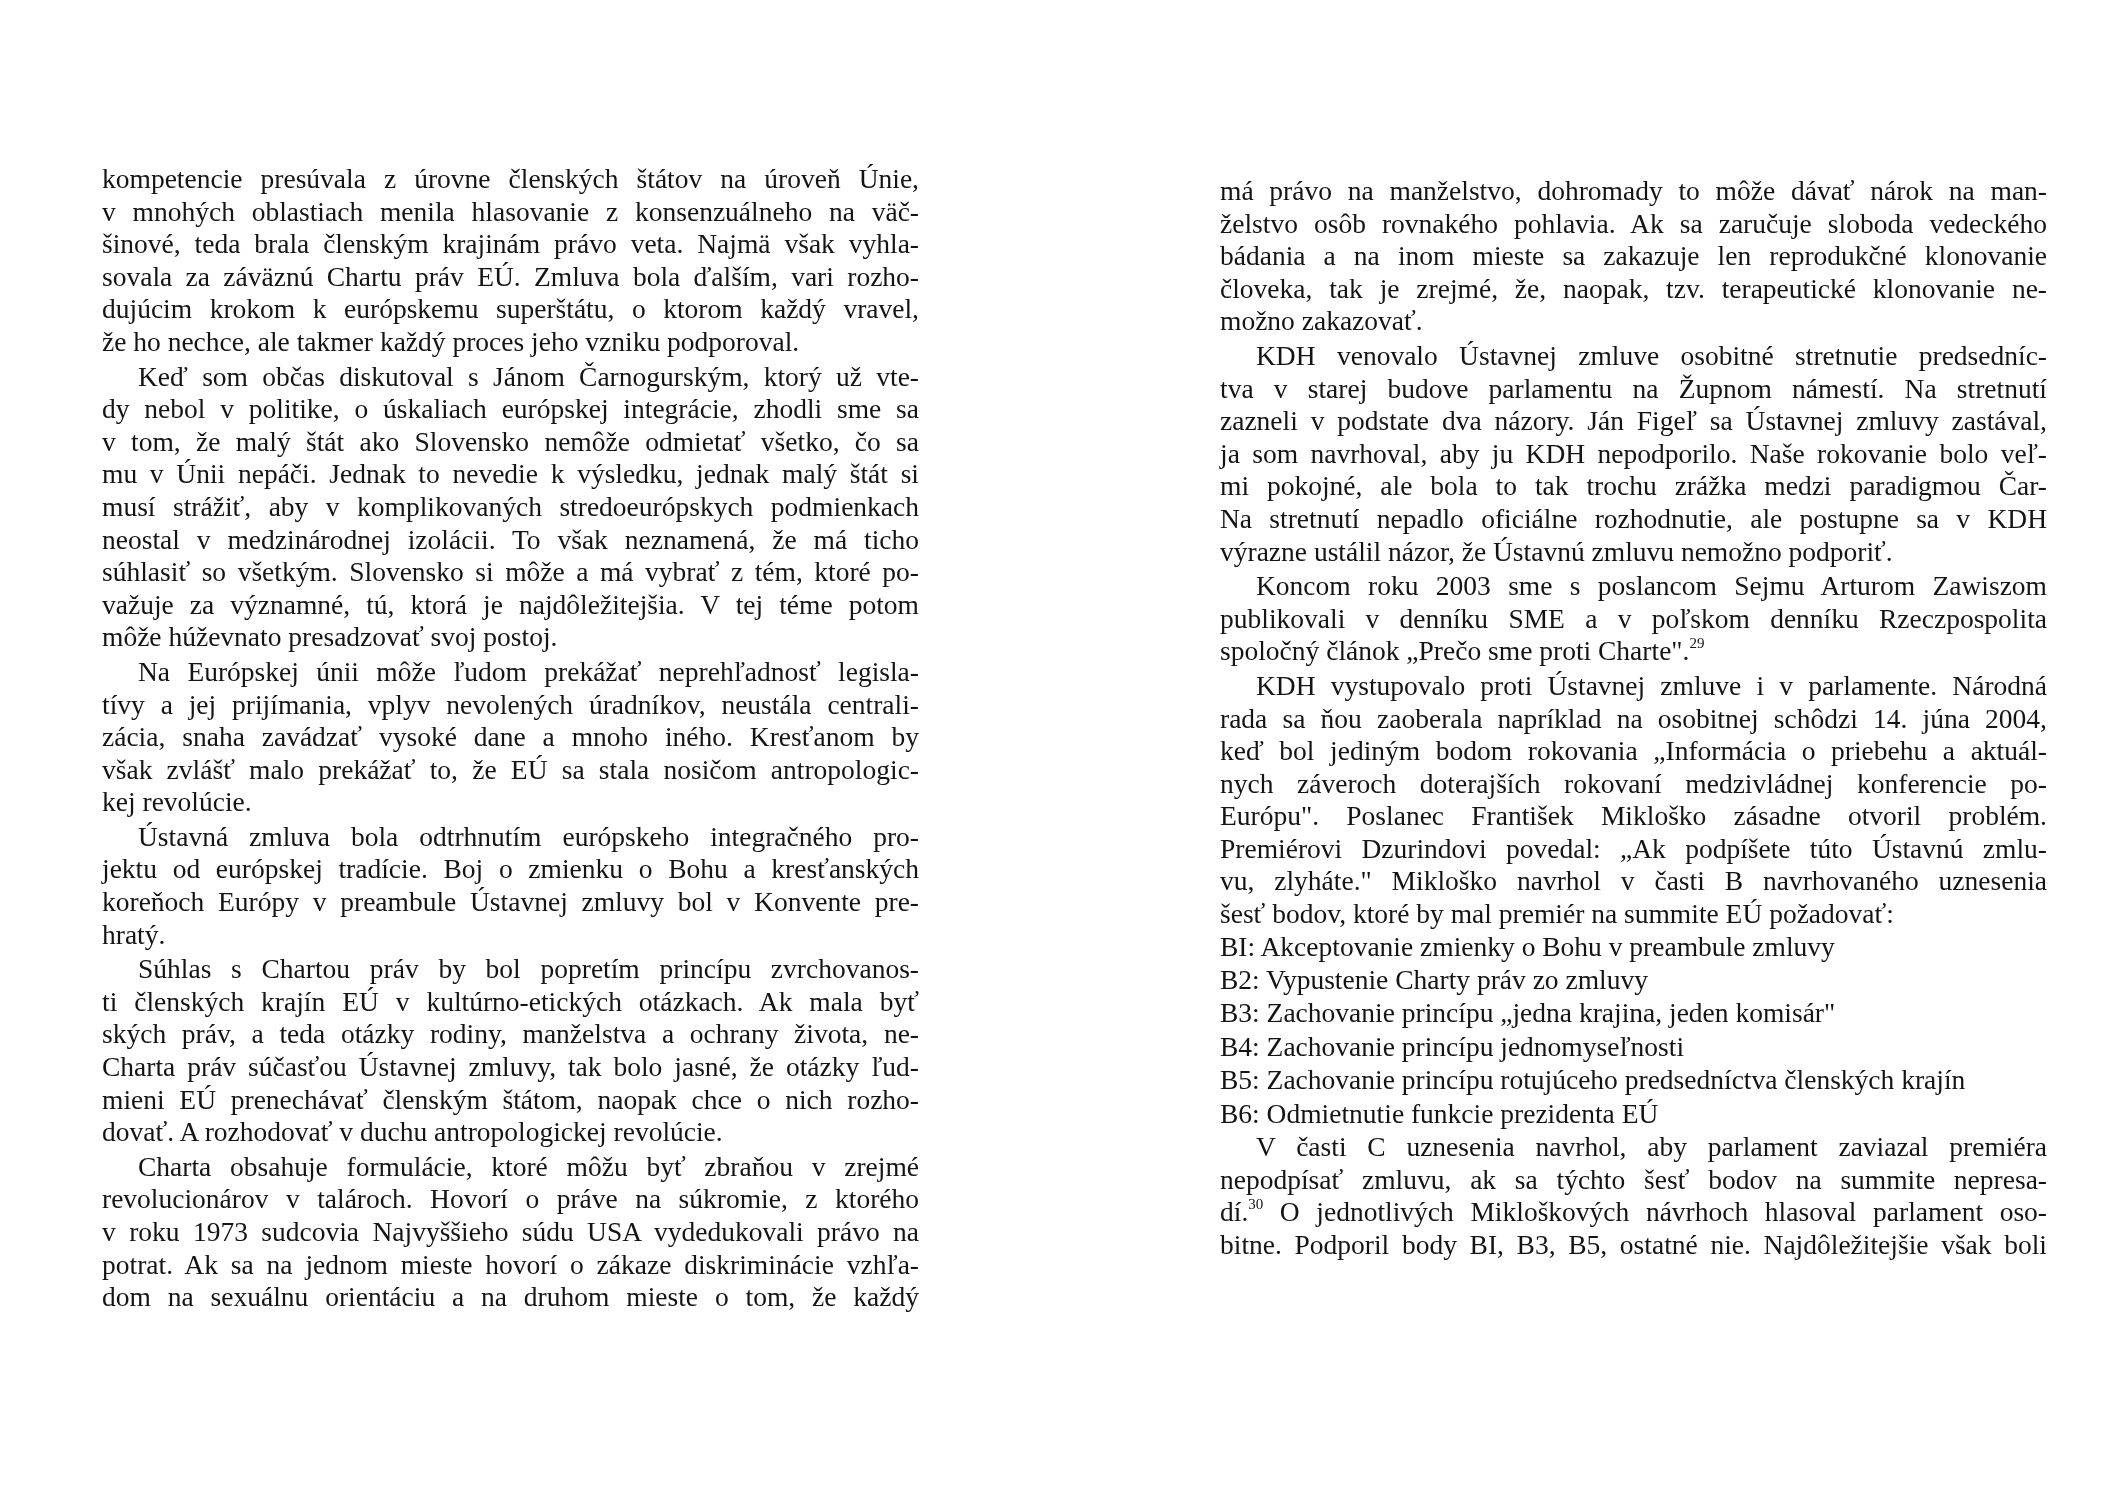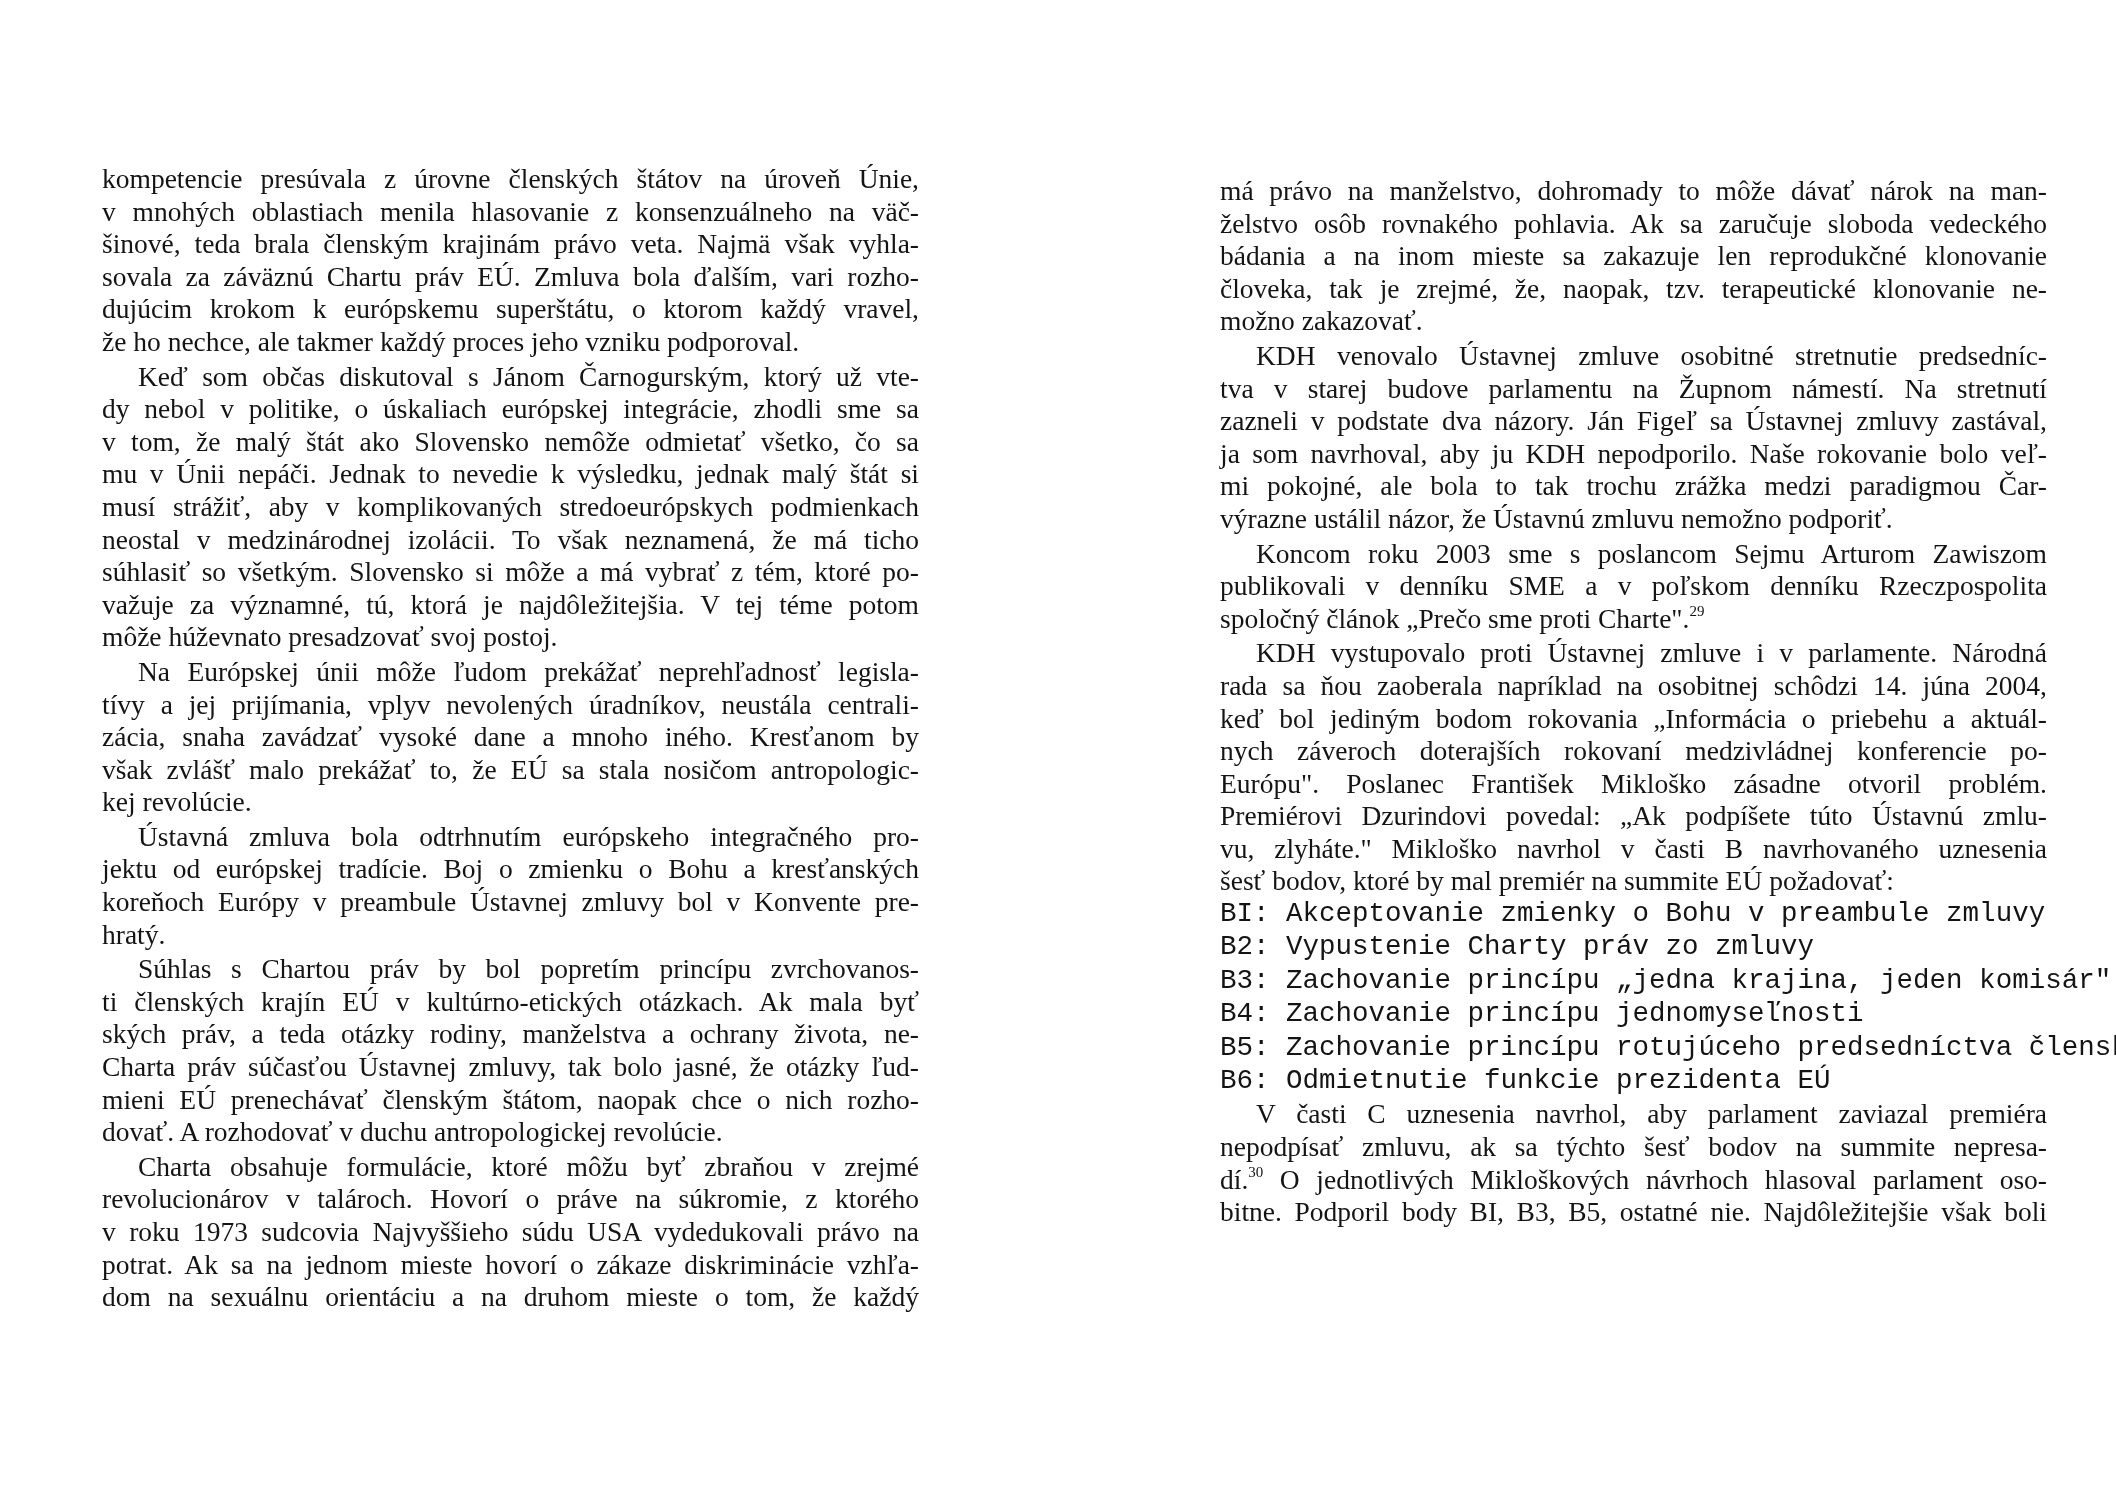--- a/index.html
+++ b/index.html
@@ -57,21 +57,20 @@
     .line.indent {
       text-indent: 36px;
     }
     .para-gap { margin-top: 2px; }
     .list-item {
       display: block;
       white-space: nowrap;
       height: 33.4px;
       text-align: left;
       text-align-last: left;
-      font-family: Liberation Mono, monospace;
     }
     sup.fn {
       font-size: 15px;
       vertical-align: 12px;
       line-height: 0;
     }
   </style>
 </head>
 <body>
 
@@ -146,20 +145,21 @@
         <span class="line">človeka, tak je zrejmé, že, naopak, tzv. terapeutické klonovanie ne-</span>
         <span class="line last">možno zakazovať.</span>
       </div>
 
       <div class="para-gap">
         <span class="line indent">KDH venovalo Ústavnej zmluve osobitné stretnutie predsedníc-</span>
         <span class="line">tva v starej budove parlamentu na Župnom námestí. Na stretnutí</span>
         <span class="line">zazneli v podstate dva názory. Ján Figeľ sa Ústavnej zmluvy zastával,</span>
         <span class="line">ja som navrhoval, aby ju KDH nepodporilo. Naše rokovanie bolo veľ-</span>
         <span class="line">mi pokojné, ale bola to tak trochu zrážka medzi paradigmou Čar-</span>
+        <span class="line">Na stretnutí nepadlo oficiálne rozhodnutie, ale postupne sa v KDH</span>
         <span class="line last">výrazne ustálil názor, že Ústavnú zmluvu nemožno podporiť.</span>
       </div>
 
       <div class="para-gap">
         <span class="line indent">Koncom roku 2003 sme s poslancom Sejmu Arturom Zawiszom</span>
         <span class="line">publikovali v denníku SME a v poľskom denníku Rzeczpospolita</span>
         <span class="line last"><span>spoločný článok „Prečo sme proti Charte".</span><sup class="fn">29</sup></span>
       </div>
 
       <div class="para-gap">

